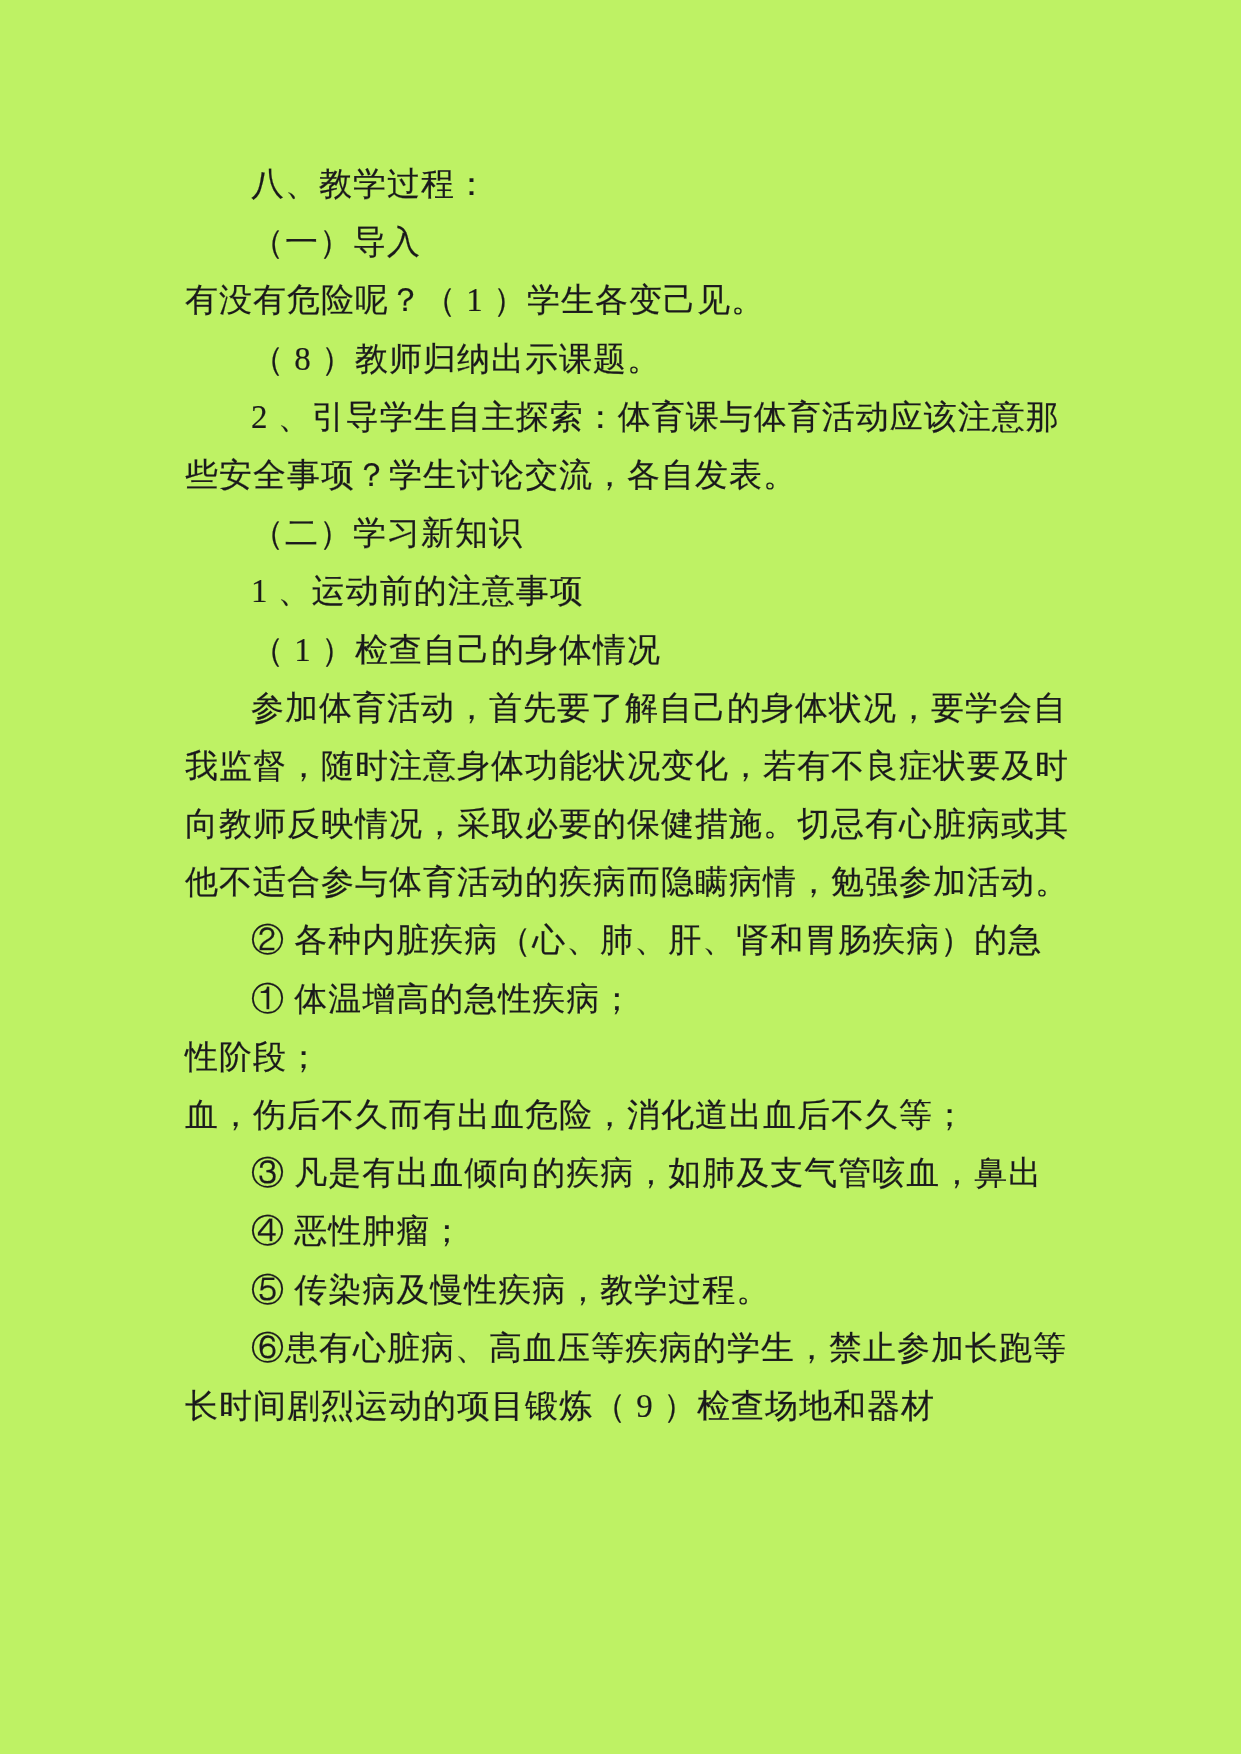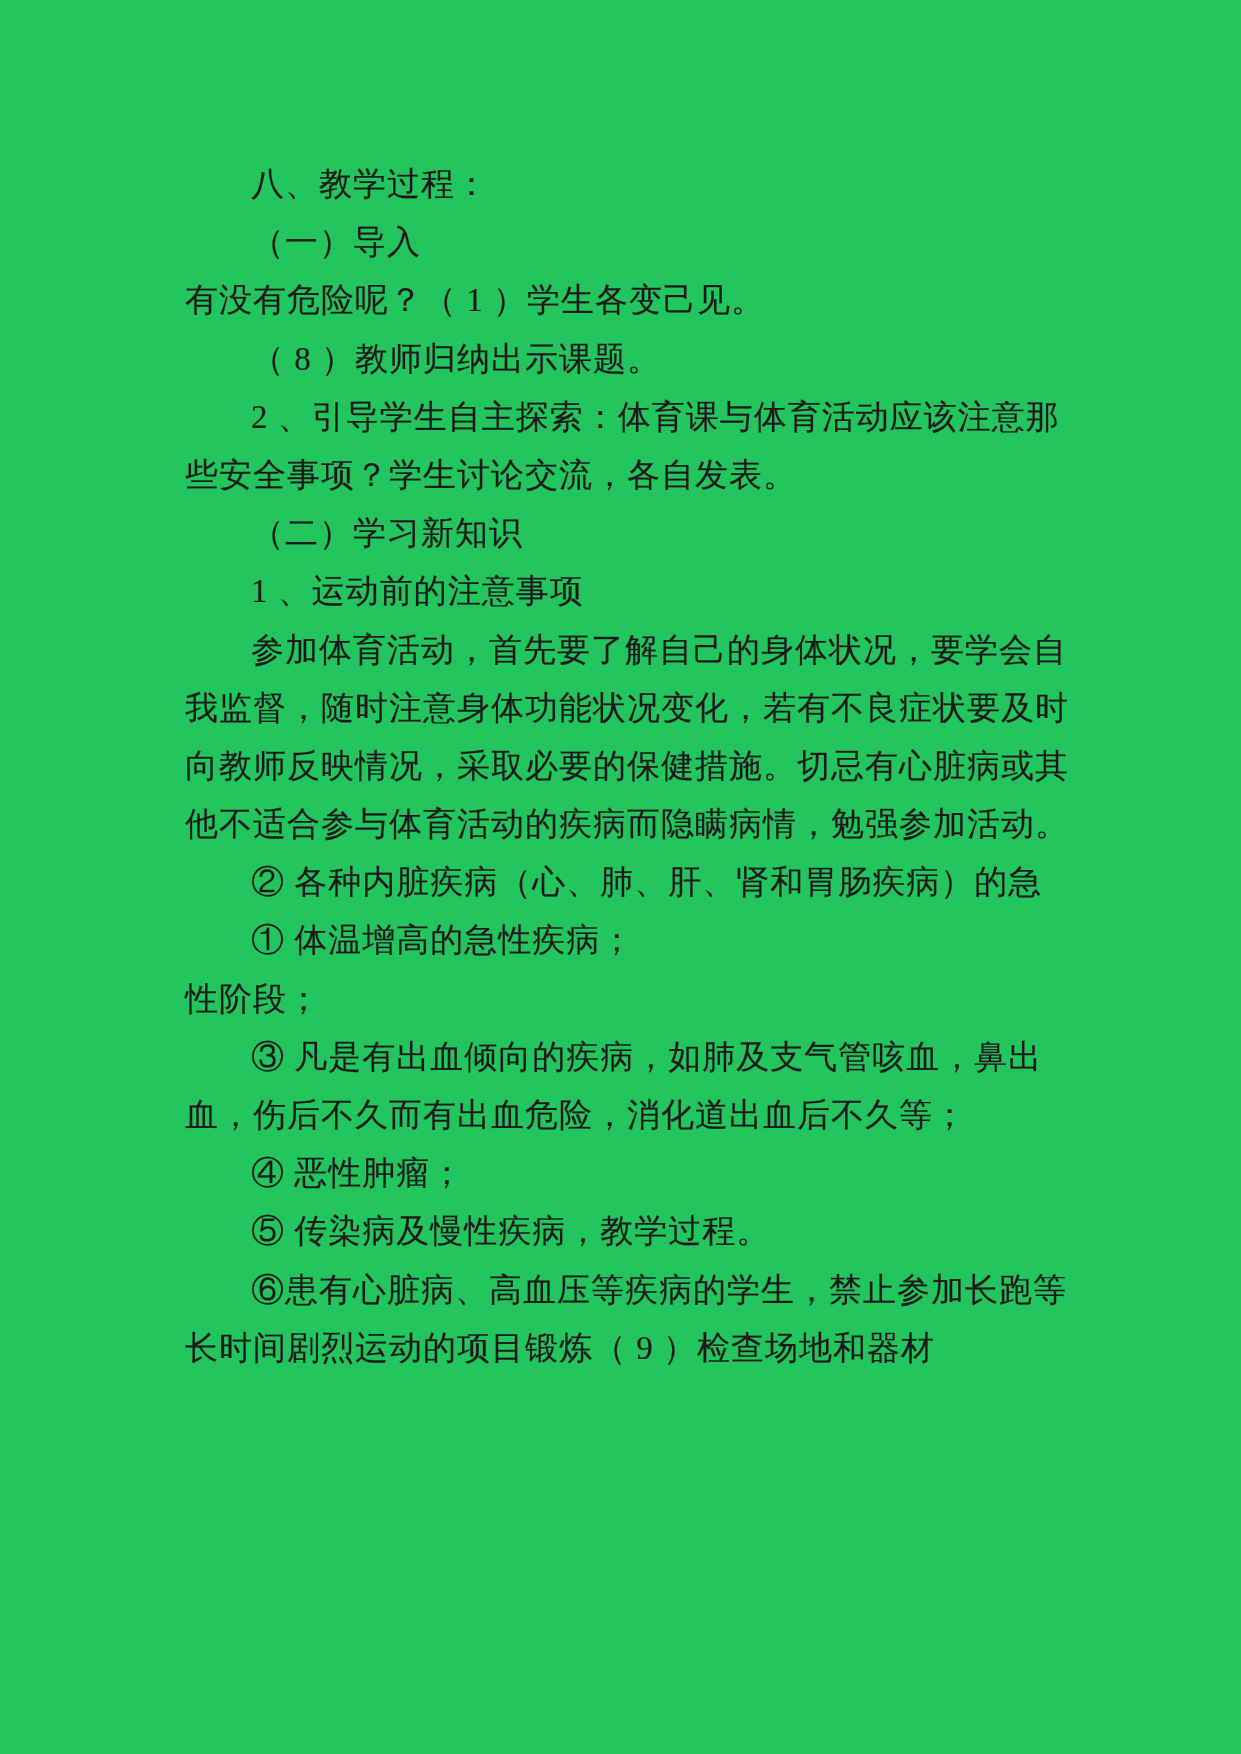--- a/index.html
+++ b/index.html
@@ -13,21 +13,21 @@
     height: 1754px;
     overflow: hidden;
     font-family: "Liberation Serif", serif;
   }
   .page {
     position: absolute;
     left: 0;
     top: 0;
     width: 1241px;
     height: 1754px;
-    background: #22c55e;
+    background: #bef264;
   }
   .doc-body {
     position: absolute;
     left: 185px;
     top: 155px;
     width: 880px;
     color: #1a1a1a;
     font-size: 33px;
     line-height: 58.2px;
     letter-spacing: 1px;
@@ -49,27 +49,28 @@
 <div class="page">
   <div class="doc-body">
       <div class="line indent">八、教学过程：</div>
       <div class="line indent">（一）导入</div>
       <div class="line">有没有危险呢？（ 1 ）学生各变己见。</div>
       <div class="line indent">（ 8 ）教师归纳出示课题。</div>
       <div class="line indent">2 、引导学生自主探索：体育课与体育活动应该注意那</div>
       <div class="line">些安全事项？学生讨论交流，各自发表。</div>
       <div class="line indent">（二）学习新知识</div>
       <div class="line indent">1 、运动前的注意事项</div>
+      <div class="line indent">（ 1 ）检查自己的身体情况</div>
       <div class="line indent">参加体育活动，首先要了解自己的身体状况，要学会自</div>
       <div class="line">我监督，随时注意身体功能状况变化，若有不良症状要及时</div>
       <div class="line">向教师反映情况，采取必要的保健措施。切忌有心脏病或其</div>
       <div class="line">他不适合参与体育活动的疾病而隐瞒病情，勉强参加活动。</div>
       <div class="line indent">② 各种内脏疾病（心、肺、肝、肾和胃肠疾病）的急</div>
       <div class="line indent">① 体温增高的急性疾病；</div>
       <div class="line">性阶段；</div>
+      <div class="line">血，伤后不久而有出血危险，消化道出血后不久等；</div>
       <div class="line indent">③ 凡是有出血倾向的疾病，如肺及支气管咳血，鼻出</div>
-      <div class="line">血，伤后不久而有出血危险，消化道出血后不久等；</div>
       <div class="line indent">④ 恶性肿瘤；</div>
       <div class="line indent">⑤ 传染病及慢性疾病，教学过程。</div>
       <div class="line indent">⑥患有心脏病、高血压等疾病的学生，禁止参加长跑等</div>
       <div class="line">长时间剧烈运动的项目锻炼（ 9 ）检查场地和器材</div>
     </div>
 </div>
 
 </body></html>

